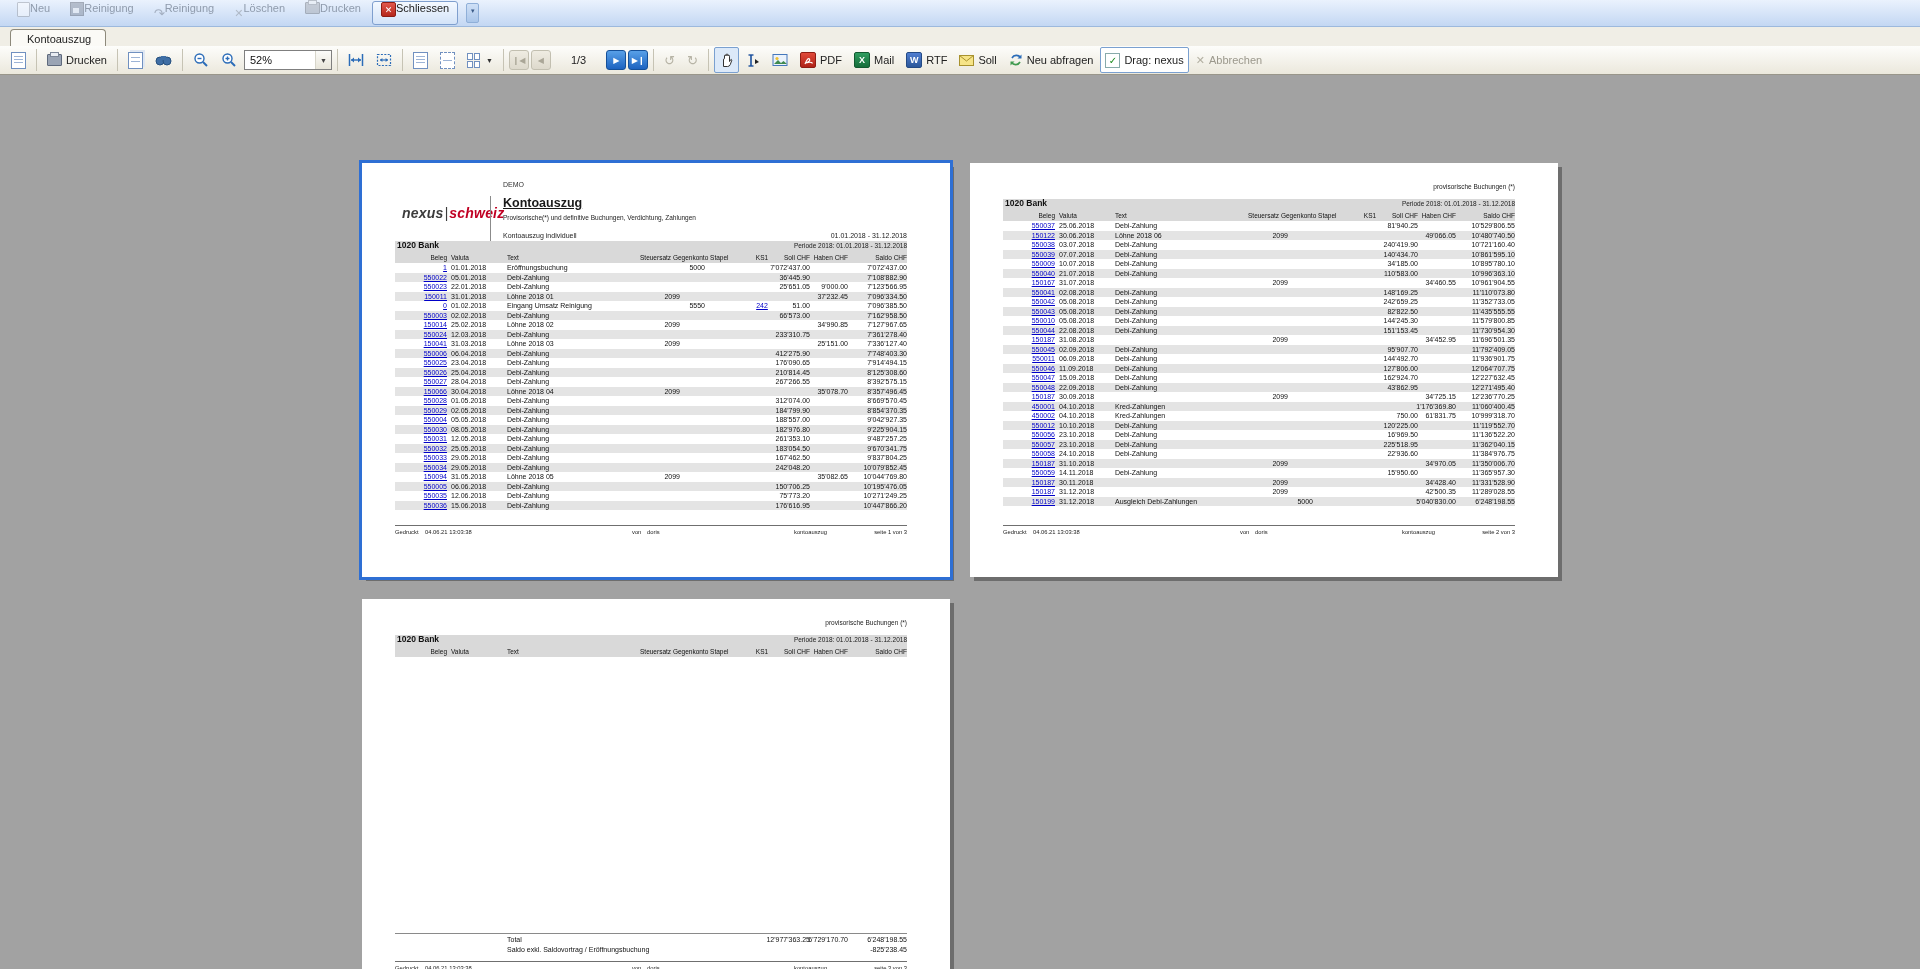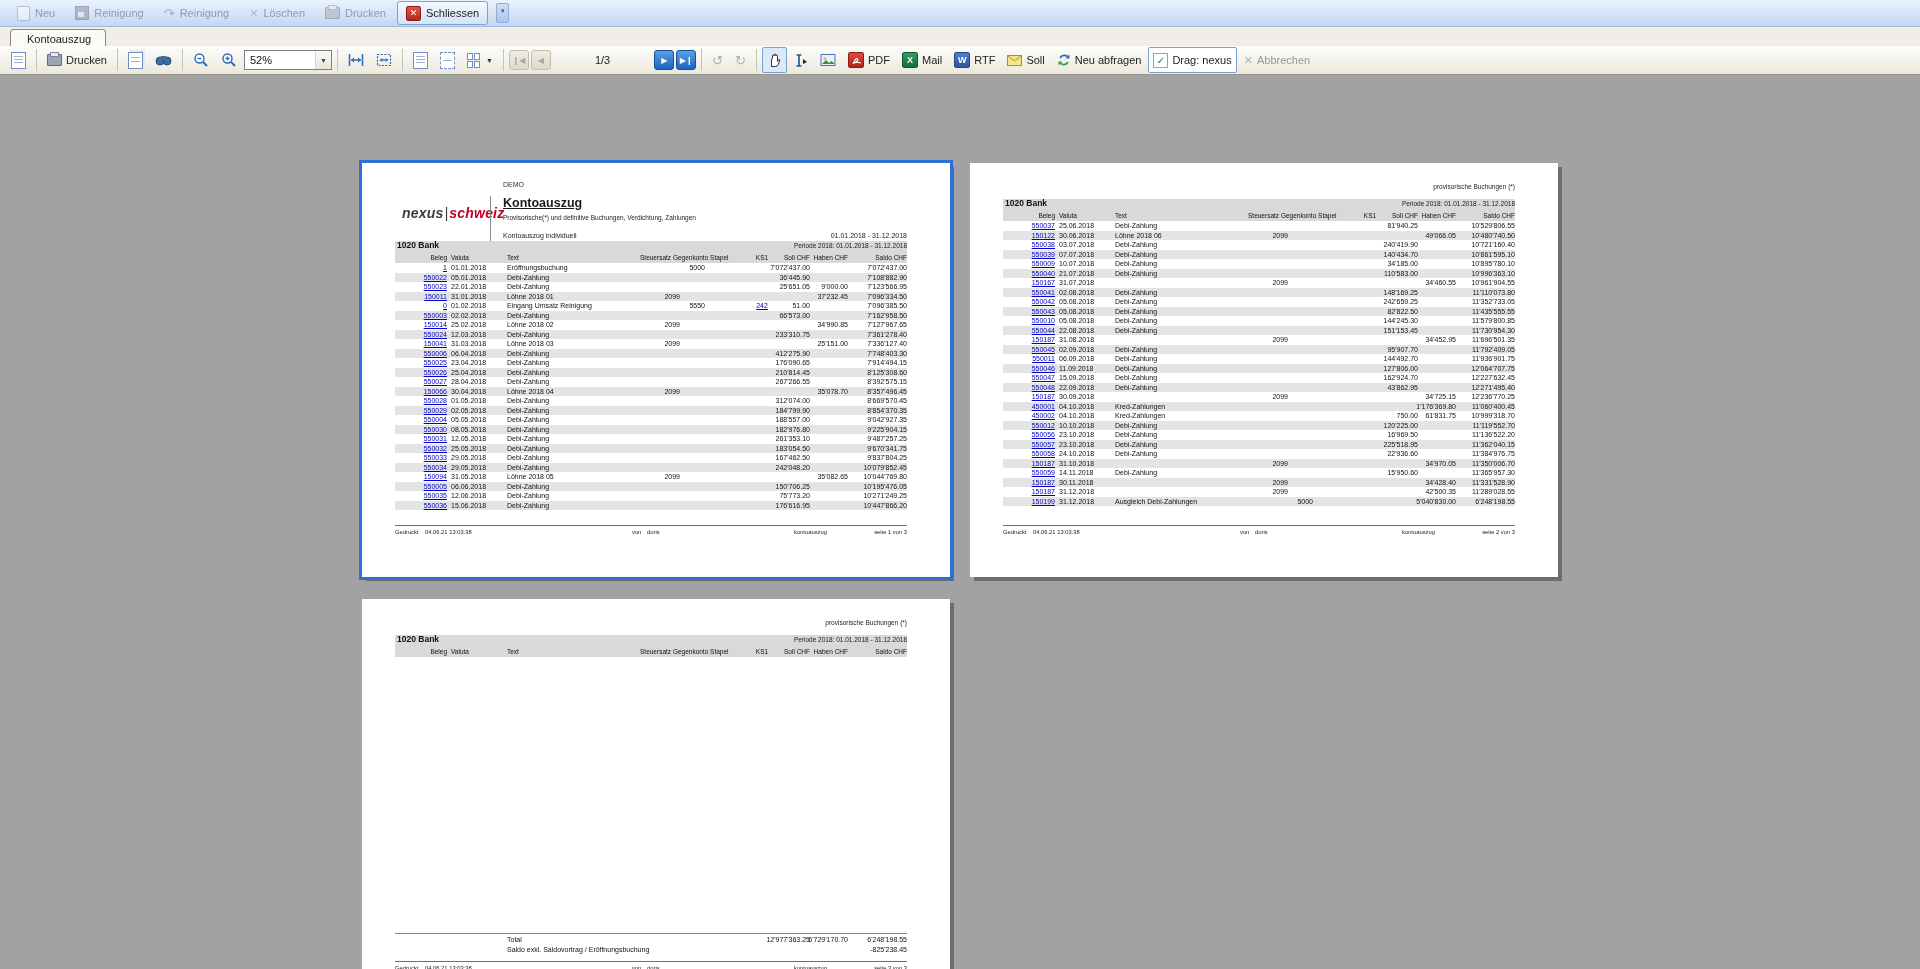--- a/index.html
+++ b/index.html
@@ -3,21 +3,21 @@
 <meta charset="utf-8">
 <style>
   html,body{margin:0;padding:0;width:1920px;height:969px;overflow:hidden;
     font-family:"Liberation Sans","DejaVu Sans",sans-serif;-webkit-font-smoothing:antialiased;}
   .app{position:relative;width:1920px;height:969px;background:#a2a2a2;}
 
   
   .tb1{position:absolute;left:0;top:0;width:1920px;height:27px;
     background:linear-gradient(#eaf2fd,#c3d7f3);border-bottom:1px solid #9db9dd;
     display:flex;align-items:center;padding-left:8px;box-sizing:border-box;gap:2px;}
-  .tb1 .tbtn{display:flex;align-items:center;gap:5px;height:22px;padding:0 8px;font-size:11px;color:#222;
+  .tb1 .tbtn{display:flex;height:22px;padding:0 8px;font-size:11px;color:#222;
     border:1px solid transparent;border-radius:3px;white-space:nowrap;}
   .tb1 .tbtn.dis{color:#8f9bac;}
   .tb1 .tbtn.dis .ic{opacity:.45;filter:grayscale(60%);}
   .tb1 .tbtn.hot{background:linear-gradient(#f4f9ff,#d3e3f8);border-color:#7f9fce;}
   .ovflw{margin-left:6px;width:13px;height:20px;background:linear-gradient(#cfe0f6,#aac6ea);
     border:1px solid #8fafd8;border-radius:2px;color:#3a5a86;font-size:7px;line-height:9px;text-align:center;padding-top:2px;box-sizing:border-box;}
 
   
   .ic{display:inline-flex;align-items:center;justify-content:center;}
   .ic-doc{width:11px;height:13px;background:#fff;border:1px solid #8a93a5;border-radius:1px;}
@@ -45,21 +45,21 @@
   .tb2 .tbtn.selw{border-color:#7aa0d0;background:#ffffff;}
   .tb2 .tbtn.dis{color:#9b988c;}
   .sep{width:1px;height:22px;background:#c6c3b4;margin:0 3px;}
   .zoombox{width:88px;height:20px;background:#fff;border:1px solid #7f7f7f;display:flex;align-items:center;
     font-size:11px;color:#111;padding-left:5px;box-sizing:border-box;position:relative;}
   .zoombox .arr{position:absolute;right:0;top:0;width:15px;height:18px;display:flex;align-items:center;justify-content:center;
     font-size:7px;color:#444;border-left:1px solid #d7d5ca;background:linear-gradient(#fbfbf9,#e8e5d9);}
   .navb{width:18px;height:18px;border-radius:3px;display:flex;align-items:center;justify-content:center;font-size:8px;}
   .navb.on{background:linear-gradient(#58a0e8,#1d63c0);border:1px solid #155099;color:#fff;}
   .navb.off{background:linear-gradient(#efece2,#ddd9cc);border:1px solid #c2bfb0;color:#aaa697;}
-  .pgind{font-size:11px;color:#222;margin:0 42px;}
+  .pgind{font-size:11px;color:#222;margin:0 18px;}
   .sqicon{width:13px;height:15px;background:#fff;border:1px solid #7090c0;position:relative;}
   .sqicon i{position:absolute;left:2px;right:2px;height:1px;background:#9db4d6;}
   .grid4{display:grid;grid-template-columns:6px 6px;grid-template-rows:7px 7px;gap:1px;}
   .grid4 b{background:#fff;border:1px solid #7090c0;}
   .caret{font-size:7px;color:#333;margin-left:2px;}
   .offi{width:14px;height:14px;border-radius:2px;color:#fff;font-size:9px;font-weight:bold;
     display:flex;align-items:center;justify-content:center;}
   .pdf{background:linear-gradient(#e04a3a,#b02318);border:1px solid #8d1d14;}
   .xls{background:linear-gradient(#2f9e60,#156d3a);border:1px solid #115a30;}
   .rtf{background:linear-gradient(#4f7dd0,#2b579a);border:1px solid #234a85;}

